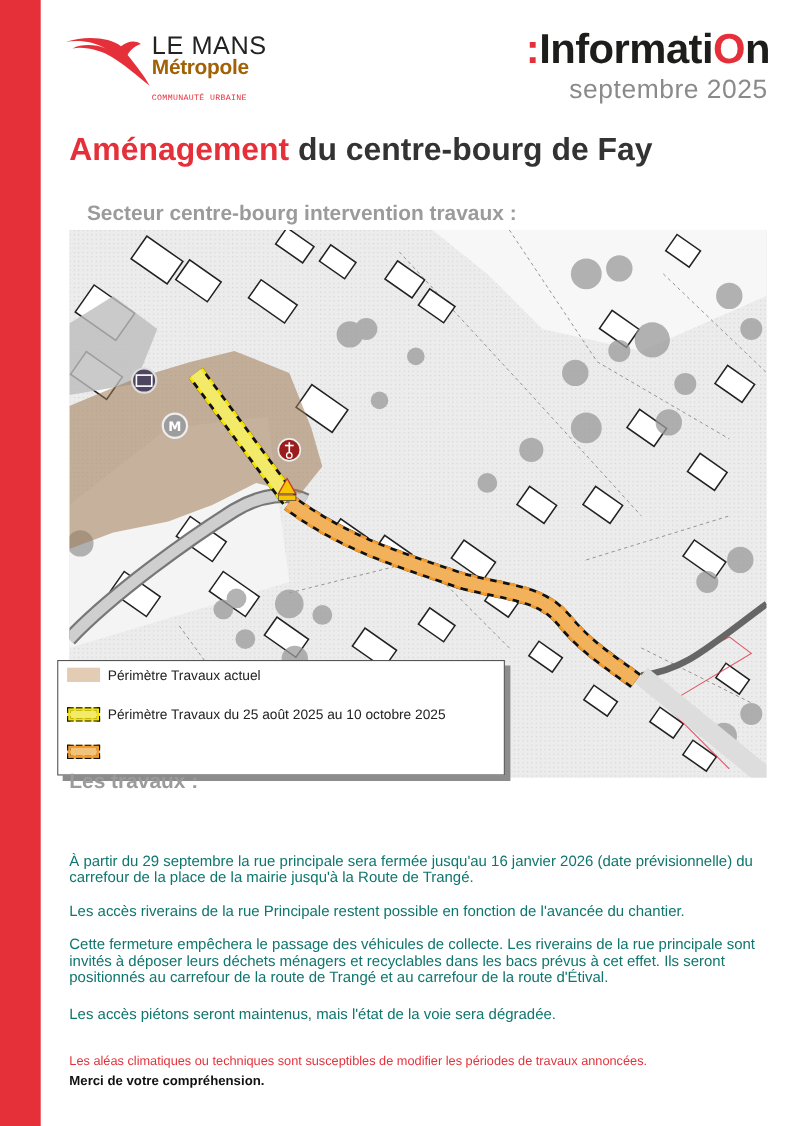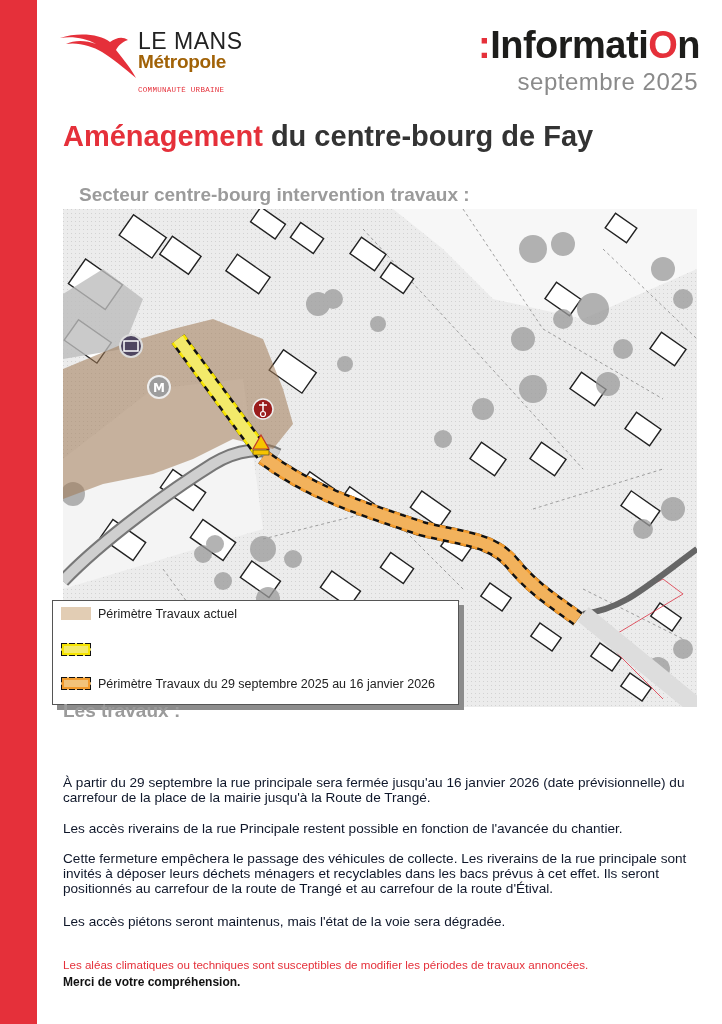--- a/index.html
+++ b/index.html
@@ -32,21 +32,21 @@
   .map svg { position: absolute; left: 0; top: 0; }
 
   .legend { position: absolute; left: 52px; top: 600px; width: 405px; height: 103px; background: #fff; border: 1px solid #555; box-shadow: 5px 5px 0 #8c8c8c; }
   .legend .row { position: absolute; left: 8px; height: 20px; display: flex; align-items: flex-start; }
   .legend .sw { width: 30px; height: 13px; margin-right: 7px; box-sizing: border-box; }
   .legend .sw.actuel { background: #e2cdb4; }
   .legend .sw.yellow { background: #f3ea6a; border: 3px dashed #111; outline: 2px solid #f6e400; outline-offset: -3px; }
   .legend .sw.orange { background: #f2c37a; border: 3px dashed #111; outline: 2px solid #f29a2b; outline-offset: -3px; }
   .legend .txt { font-family: "Liberation Sans", sans-serif; font-size: 12.5px; color: #222; white-space: nowrap; }
 
-  .body-p { position: absolute; left: 63px; width: 640px; font-family: "Liberation Sans", sans-serif; font-size: 13.6px; color: #0f172a; line-height: 15px; margin: 0; }
+  .body-p { position: absolute; left: 63px; width: 640px; font-family: "Liberation Sans", sans-serif; font-size: 13.6px; color: #0f766e; line-height: 15px; margin: 0; }
   .warn { position: absolute; left: 63px; top: 958px; font-family: "Liberation Sans", sans-serif; font-size: 11.6px; color: #e5303a; white-space: nowrap; }
   .thanks { position: absolute; left: 63px; top: 975px; font-family: "Liberation Sans", sans-serif; font-size: 12px; font-weight: 700; color: #111; }
 </style>
 </head>
 <body>
 
 <div class="sidebar"></div>
 
 <div class="logo">
   <svg width="82" height="50" viewBox="0 0 82 50">
@@ -202,24 +202,24 @@
   </svg>
 </div>
 
 <div class="legend">
   <div class="row" style="top:6px;">
     <div class="sw actuel"></div>
     <span class="txt">Périmètre Travaux actuel</span>
   </div>
   <div class="row" style="top:42px;">
     <div class="sw yellow"></div>
+    <span class="txt">Périmètre Travaux du 25 août 2025 au 10 octobre 2025</span>
   </div>
   <div class="row" style="top:76px;">
     <div class="sw orange"></div>
-    <span class="txt">Périmètre Travaux du 29 septembre 2025 au 16 janvier 2026</span>
   </div>
 </div>
 
 <div class="section-h" style="top:700px;">Les travaux :</div>
 
 <p class="body-p" style="top:775px;">À partir du 29 septembre la rue principale sera fermée jusqu'au 16 janvier 2026 (date prévisionnelle) du carrefour de la place de la mairie jusqu'à la Route de Trangé.</p>
 <p class="body-p" style="top:821px;">Les accès riverains de la rue Principale restent possible en fonction de l'avancée du chantier.</p>
 <p class="body-p" style="top:851px;">Cette fermeture empêchera le passage des véhicules de collecte. Les riverains de la rue principale sont invités à déposer leurs déchets ménagers et recyclables dans les bacs prévus à cet effet. Ils seront positionnés au carrefour de la route de Trangé et au carrefour de la route d'Étival.</p>
 <p class="body-p" style="top:914px;">Les accès piétons seront maintenus, mais l'état de la voie sera dégradée.</p>
 

